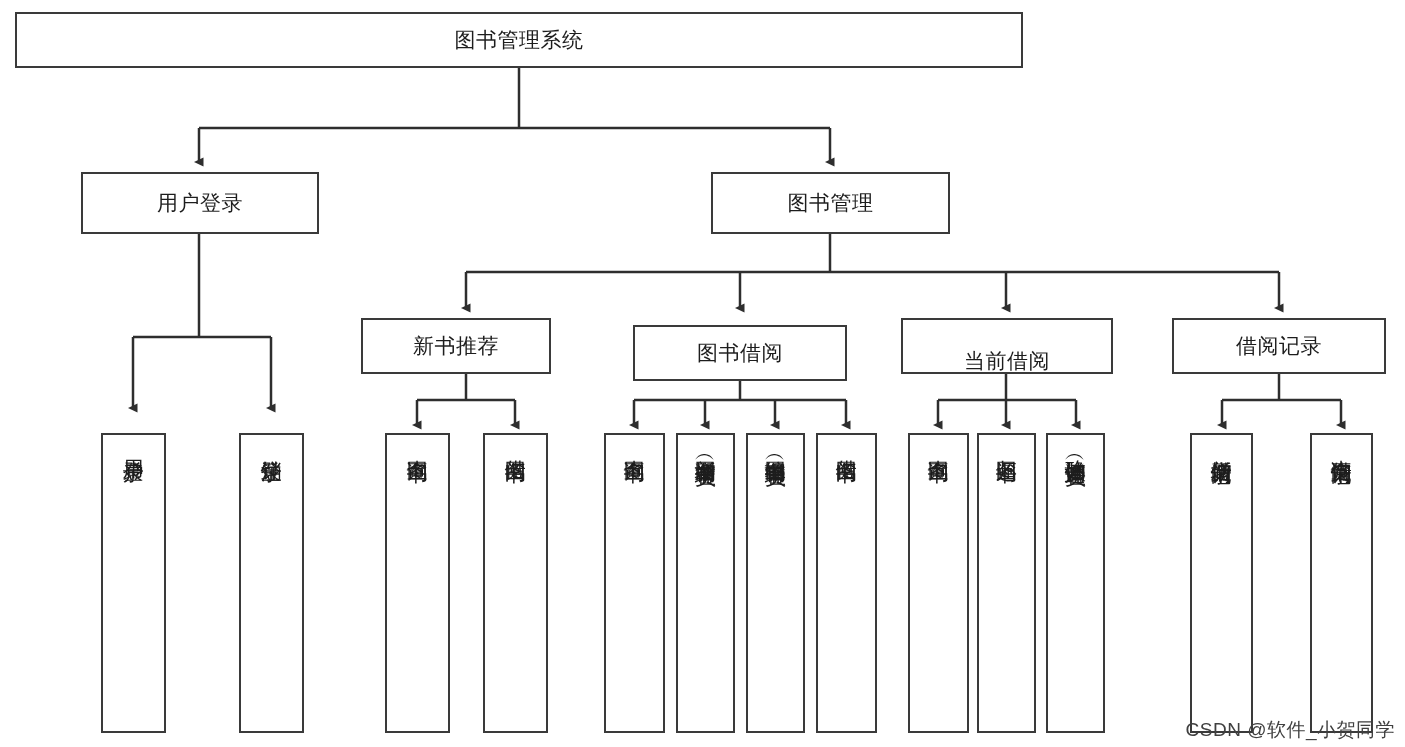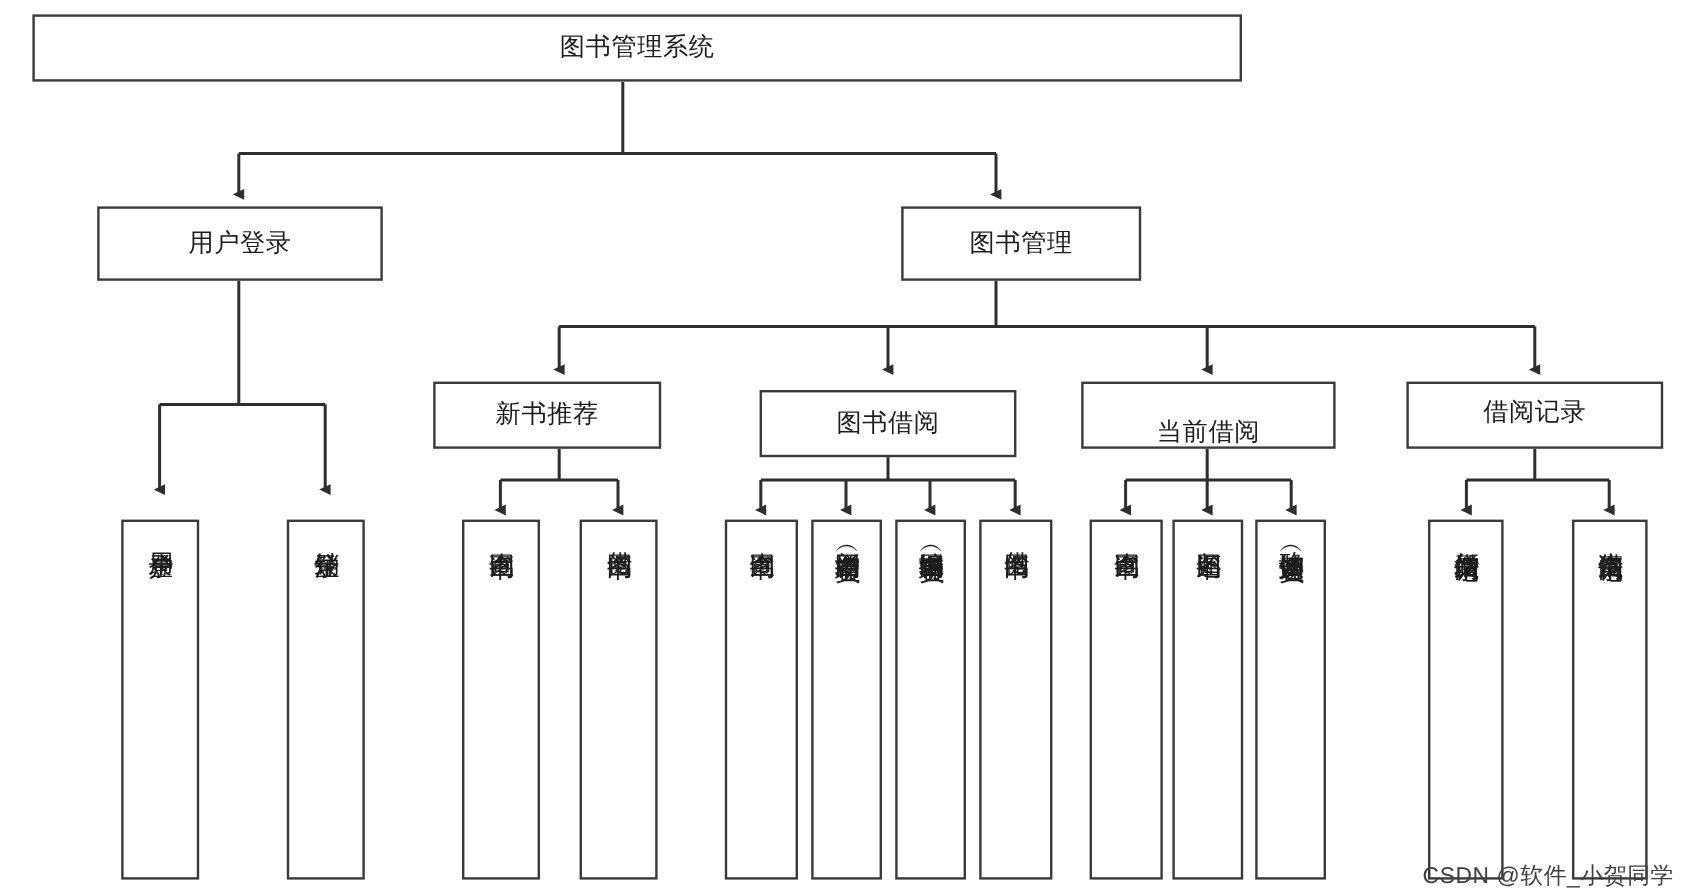--- a/index.html
+++ b/index.html
@@ -115,45 +115,45 @@
       <path d="M1006,400 L1006,425" marker-end="url(#arrow)"></path>
       <path d="M1076,400 L1076,425" marker-end="url(#arrow)"></path>
 
       <path d="M1279,374 L1279,400"></path>
       <path d="M1222,400 L1341,400"></path>
       <path d="M1222,400 L1222,425" marker-end="url(#arrow)"></path>
       <path d="M1341,400 L1341,425" marker-end="url(#arrow)"></path>
     </g>
   </svg>
 
-  <div class="node horiz" style="left:15px; top:12px; width:1008px; height:56px;margin-left:12px;">
+  <div class="node horiz" style="left:15px; top:12px; width:1008px; height:56px;">
     <span class="node-label">图书管理系统</span>
   </div>
 
   <div class="node horiz" style="left:81px; top:172px; width:238px; height:62px;">
     <span class="node-label">用户登录</span>
   </div>
 
-  <div class="node horiz" style="left:711px; top:172px; width:200px; height:62px;margin-left:40px;">
+  <div class="node horiz" style="left:711px; top:172px; width:239px; height:62px;">
     <span class="node-label">图书管理</span>
   </div>
 
   <div class="node horiz" style="left:361px; top:318px; width:190px; height:56px;">
     <span class="node-label">新书推荐</span>
   </div>
 
   <div class="node horiz" style="left:633px; top:325px; width:214px; height:56px;text-align:right;">
     <span class="node-label">图书借阅</span>
   </div>
 
   <div class="node horiz" style="left:901px; top:318px; width:212px; height:56px;align-items:flex-end;">
     <span class="node-label">当前借阅</span>
   </div>
 
-  <div class="node horiz" style="left:1172px; top:318px; width:214px; height:56px;font-family:Liberation Mono, monospace;">
+  <div class="node horiz" style="left:1172px; top:318px; width:214px; height:56px;">
     <span class="node-label">借阅记录</span>
   </div>
 
   <div class="node vert" style="left:101px; top:433px; width:65px; height:300px;">
     <span class="node-label">用户登录</span>
   </div>
   <div class="node vert" style="left:239px; top:433px; width:65px; height:300px;">
     <span class="node-label">注销登录</span>
   </div>
 

